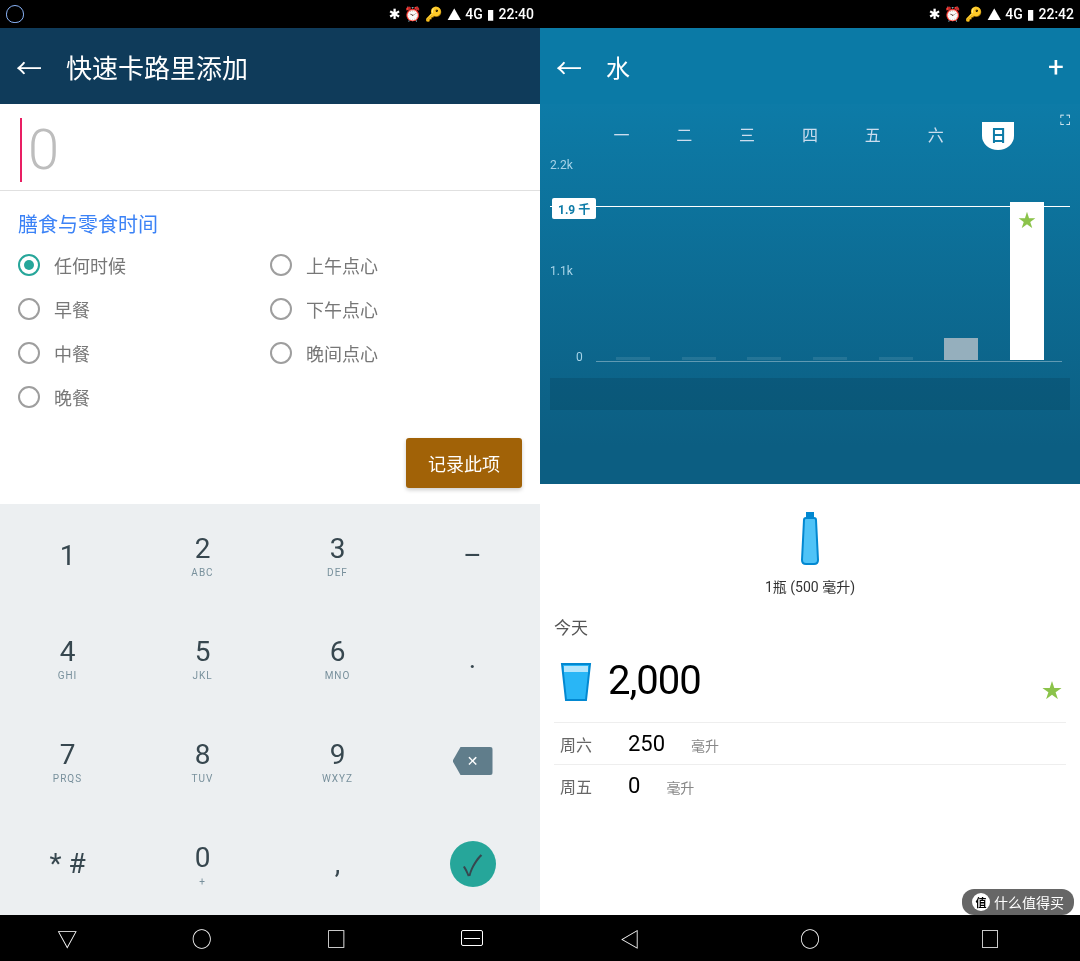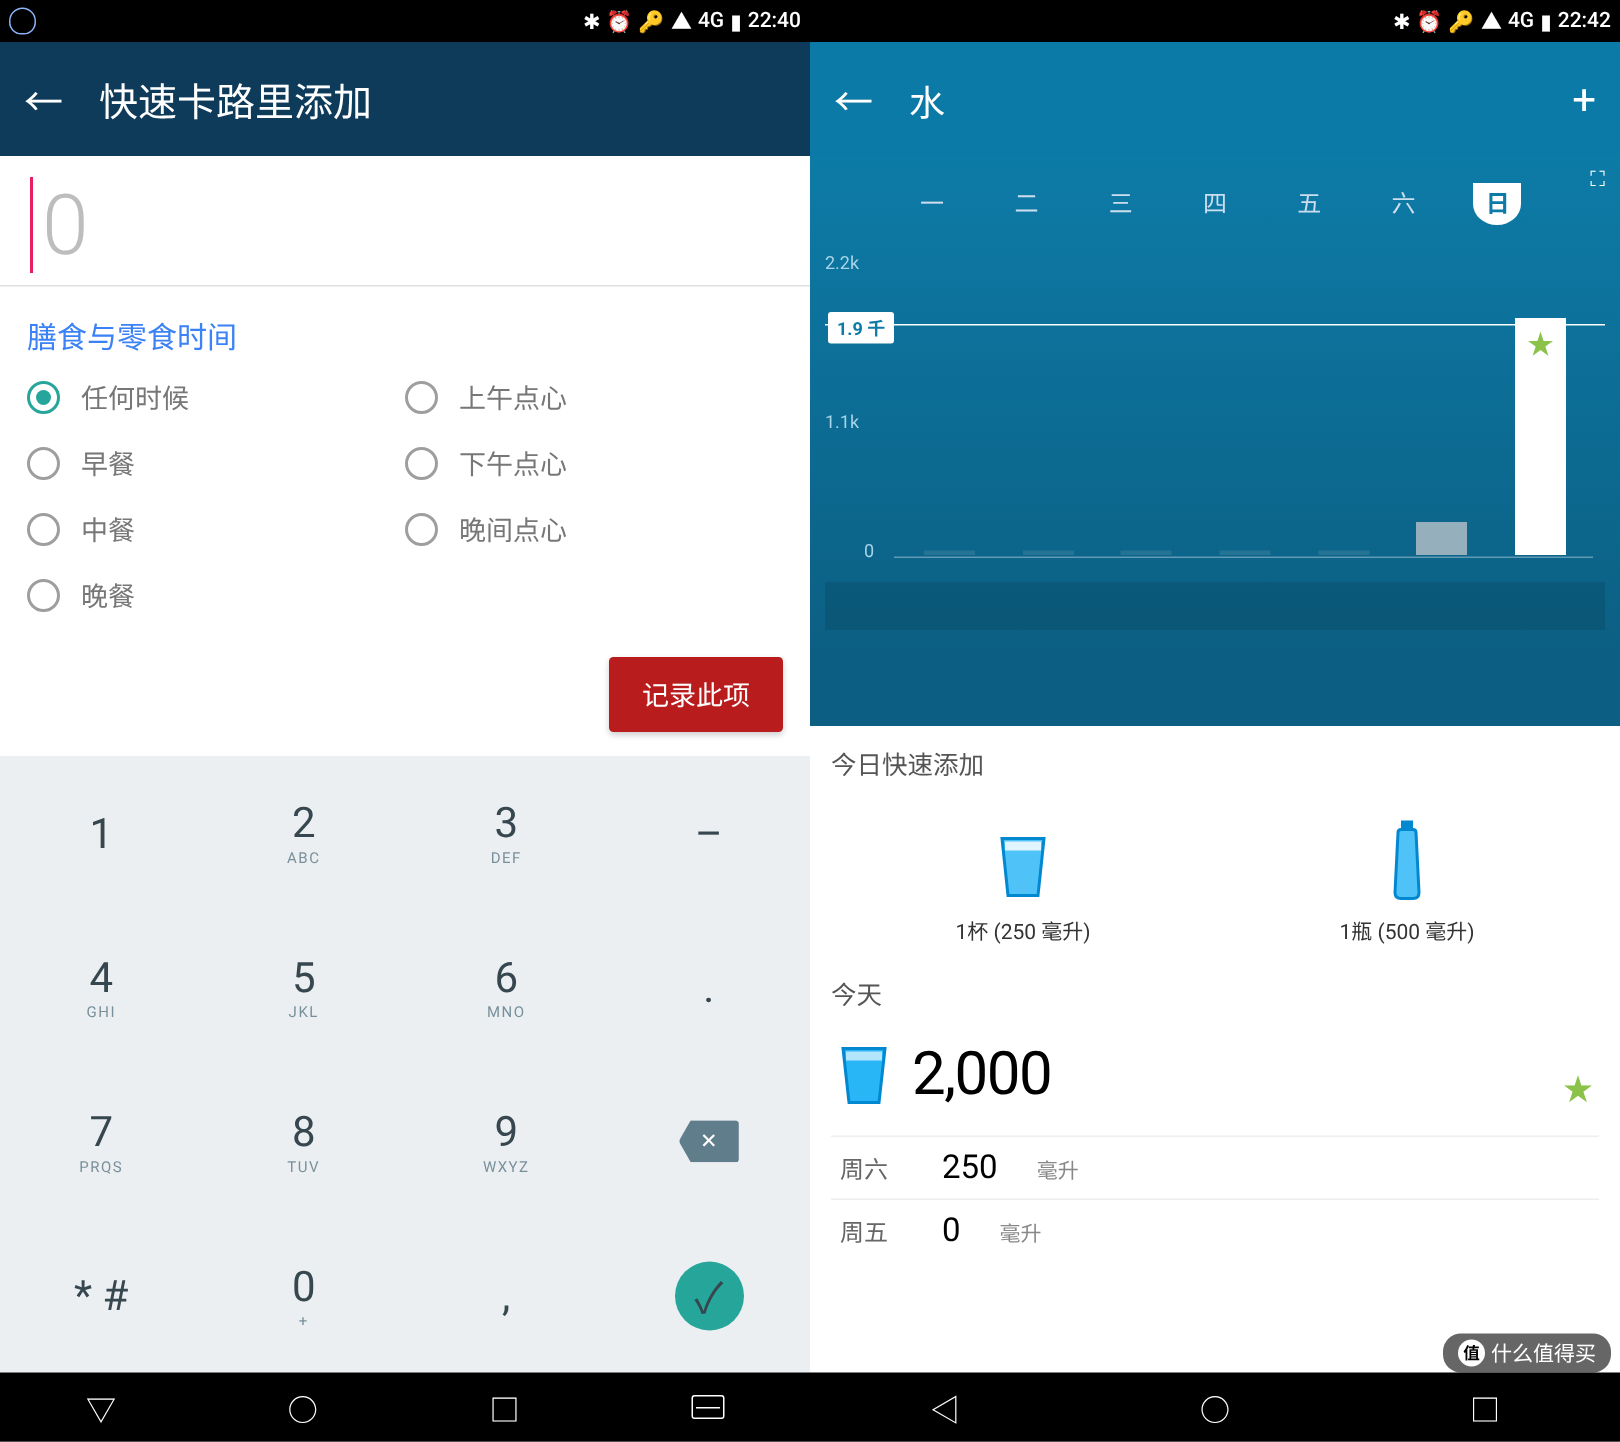--- a/index.html
+++ b/index.html
@@ -17,38 +17,38 @@
 .appbar .plus{font-size:28px}
 .input-area{padding:14px 20px 8px;border-bottom:1px solid #e0e0e0}
 .calorie-input{font-size:56px;color:#bdbdbd;width:100%;border:none;outline:none;font-weight:300;border-left:2px solid #e91e63;padding-left:6px;height:64px}
 .section-title{font-size:20px;color:#3b82f6;padding:18px 18px 14px}
 .radios{display:grid;grid-template-columns:1fr 1fr;padding:0 18px;row-gap:18px}
 .radio{display:flex;align-items:center;gap:14px;color:#777;font-size:18px;cursor:pointer}
 .rcirc{width:22px;height:22px;border:2px solid #9e9e9e;border-radius:50%;position:relative;flex-shrink:0}
 .radio.sel .rcirc{border-color:#26a69a}
 .radio.sel .rcirc::after{content:"";position:absolute;inset:4px;background:#26a69a;border-radius:50%}
 .btn-row{display:flex;justify-content:flex-end;padding:28px 18px 16px}
-.record-btn{background:#b91c1c;color:#fff;border:none;padding:12px 22px;font-size:18px;border-radius:3px;box-shadow:0 2px 4px rgba(0,0,0,.2);cursor:pointer}
+.record-btn{background:#a16207;color:#fff;border:none;padding:12px 22px;font-size:18px;border-radius:3px;box-shadow:0 2px 4px rgba(0,0,0,.2);cursor:pointer}
 .keypad{background:#eceff1;display:grid;grid-template-columns:repeat(4,1fr);grid-template-rows:repeat(4,1fr);flex:1}
 .key{display:flex;flex-direction:column;align-items:center;justify-content:center;font-size:28px;color:#37474f;cursor:pointer;gap:2px}
 .key .sub{font-size:10px;color:#78909c;letter-spacing:1px}
 .enter-circle{width:46px;height:46px;background:#26a69a;border-radius:50%;display:flex;align-items:center;justify-content:center}
 .bksp{width:40px;height:28px;background:#607d8b;border-radius:3px 3px 3px 3px;position:relative;clip-path:polygon(20% 0,100% 0,100% 100%,20% 100%,0 50%);display:flex;align-items:center;justify-content:center;color:#fff;font-size:14px}
 .navbar{height:46px;background:#000;display:flex;align-items:center;justify-content:space-around;color:#fff}
 .navbar .nb{font-size:20px;cursor:pointer}
 .kbd-icon{width:22px;height:16px;border:1.5px solid #fff;border-radius:2px;position:relative}
 .kbd-icon::before{content:"";position:absolute;top:2px;left:2px;right:2px;height:5px;border-bottom:1px solid #fff}
 
 
 .chart-wrap{background:linear-gradient(#0d7ba7,#0c5e82 90%);padding:6px 10px 0;color:#fff;position:relative;height:380px}
 .fullscreen{position:absolute;top:8px;right:10px;font-size:14px;cursor:pointer}
 .days{display:flex;justify-content:space-around;padding:12px 40px 8px}
 .day{color:#cde;font-size:16px;width:32px;text-align:center}
 .day.sel{background:#fff;color:#0d7ba7;border-radius:0 0 50% 50%;padding-bottom:4px;font-weight:600}
-.chart{position:relative;height:220px;margin-top:10px}
+.chart{position:relative;height:220px;}
 .ylab{position:absolute;left:0;font-size:12px;color:#a8d4e8}
 .target-line{position:absolute;left:0;right:0;border-top:1.5px solid #fff;top:22%}
 .target-badge{position:absolute;left:2px;top:18%;background:#fff;color:#0d7ba7;font-size:12px;padding:2px 6px;border-radius:2px;font-weight:700}
 .bars{position:absolute;bottom:18px;left:50px;right:10px;display:flex;align-items:flex-end;justify-content:space-around;height:180px}
 .bar{width:34px;background:rgba(255,255,255,.1);height:3px}
 .bar.sat{background:#95afbd;height:22px}
 .bar.sun{background:#fff;height:158px;position:relative}
 .bar.sun::after{content:"★";position:absolute;top:4px;left:50%;transform:translateX(-50%);color:#8bc34a;font-size:18px}
 .zero{position:absolute;bottom:14px;left:26px;font-size:12px;color:#a8d4e8}
 .baseline{position:absolute;bottom:16px;left:46px;right:8px;border-top:1px solid rgba(255,255,255,.35)}
@@ -251,31 +251,21 @@
           <div class="bar"></div>
           <div class="bar"></div>
           <div class="bar sat"></div>
           <div class="bar sun"></div>
         </div>
     </div>
     <div class="goal-bar"></div>
   </div>
 
   <div class="content">
-    <div class="sect">今日快速添加</div>
     <div class="quick-row" id="quick">
-        <div class="qa">
-          <span>
-            <svg width="40" height="48">
-              <path d="M6 6 L34 6 L30 44 L10 44 Z" fill="#4fc3f7" stroke="#0288d1" stroke-width="2"></path>
-              <rect x="8" y="8" width="24" height="6" fill="#e1f5fe"></rect>
-            </svg>
-          </span>
-          <span class="qa-label">1杯 (250 毫升)</span>
-        </div>
         <div class="qa">
           <span>
             <svg width="28" height="56">
               <rect x="10" y="2" width="8" height="6" fill="#0288d1"></rect>
               <path d="M8 10 Q8 8 10 8 L18 8 Q20 8 20 10 L22 50 Q22 54 18 54 L10 54 Q6 54 6 50 Z" fill="#4fc3f7" stroke="#0288d1" stroke-width="2"></path>
             </svg>
           </span>
           <span class="qa-label">1瓶 (500 毫升)</span>
         </div>
       </div>

